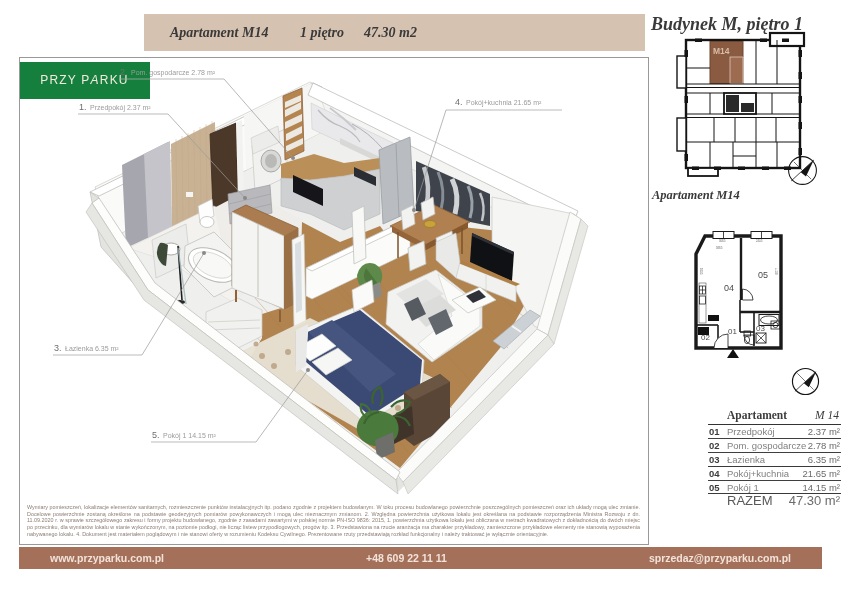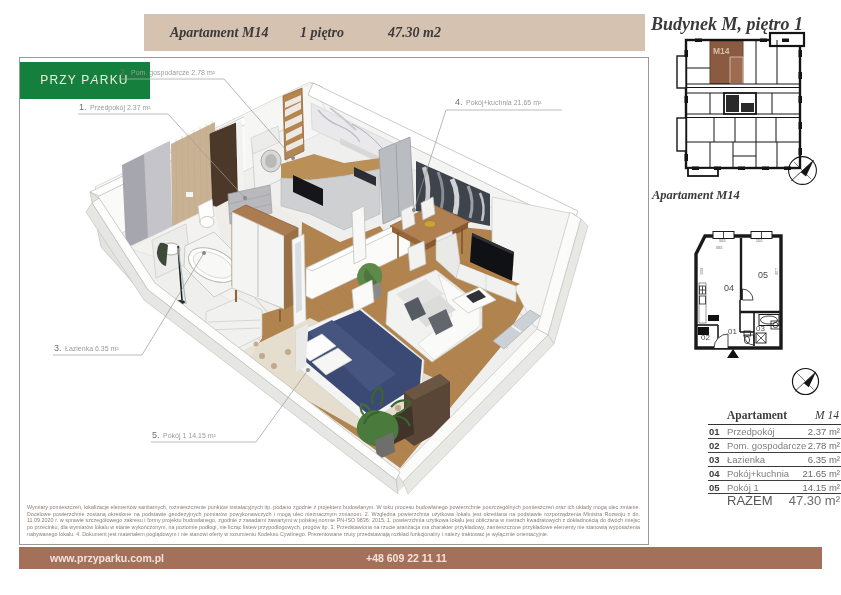--- a/index.html
+++ b/index.html
@@ -11,21 +11,21 @@
 </head>
 <body>
 
 <div class="abs" style="left:19px;top:14px;width:131px;height:37px;background:#15803d;color:#f5e9e0;
      font-size:12px;letter-spacing:1.2px;text-align:center;line-height:37px;margin-top:48px;">PRZY P<i>A</i>RKU</div>
 
 <div class="abs serif" style="left:144px;top:14px;width:501px;height:37px;background:#d6c2b1;color:#3a3a3a;
      font-size:14px;font-weight:bold;font-style:italic;line-height:37px;">
   <span style="position:absolute;left:26px;">Apartament M14</span>
   <span style="position:absolute;left:156px;">1 piętro</span>
-  <span style="position:absolute;left:244px;">47.30 m2</span>
+  <span style="position:absolute;left:220px;">47.30 m2</span>
 </div>
 
 <div class="abs" style="left:19px;top:57px;width:628px;height:486px;border:1px solid #999;"></div>
 
 <svg class="abs" style="left:20px;top:58px;" width="626" height="484" viewBox="20 58 626 484">
 
 <g>
 <polygon points="100,205 315,95 570,218 540,330 400,472 160,295" fill="#efefed"></polygon>
 </g>
 
@@ -608,13 +608,14 @@
   </div>
 </div>
 
 <div class="abs" style="left:27px;top:504px;width:613px;font-size:5.4px;line-height:6.7px;color:#8d7d73;text-align:justify;">
 Wymiary pomieszczeń, lokalizacje elementów sanitarnych, rozmieszczenie punktów instalacyjnych itp. podano zgodnie z projektem budowlanym. W toku procesu budowlanego powierzchnie poszczególnych pomieszczeń oraz ich układy mogą ulec zmianie. Docelowe powierzchnie zostaną określone na podstawie geodezyjnych pomiarów powykonawczych i mogą ulec nieznacznym zmianom. 2. Względna powierzchnia użytkowa lokalu jest określana na podstawie rozporządzenia Ministra Rozwoju z dn. 11.09.2020 r. w sprawie szczegółowego zakresu i formy projektu budowlanego, zgodnie z zasadami zawartymi w polskiej normie PN-ISO 9836: 2015, 1. powierzchnia użytkowa lokalu jest obliczana w metrach kwadratowych z dokładnością do dwóch miejsc po przecinku, dla wymiarów lokalu w stanie wykończonym, na poziomie podłogi, nie licząc listew przypodłogowych, progów itp. 3. Przedstawiona na rzucie aranżacja ma charakter przykładowy, zamieszczone przykładowe elementy nie stanowią wyposażenia nabywanego lokalu. 4. Dokument jest materiałem poglądowym i nie stanowi oferty w rozumieniu Kodeksu Cywilnego. Prezentowane rzuty przedstawiają rozkład funkcjonalny i należy traktować je wyłącznie orientacyjnie.
 </div>
 
 <div class="abs" style="left:19px;top:547px;width:803px;height:22px;background:#a5705a;color:#f2e3da;font-weight:bold;font-size:10.5px;line-height:22px;text-decoration:underline;">
   <span style="position:absolute;left:31px;">www.przyparku.com.pl</span>
   <span style="position:absolute;left:347px;">+48 609 22 11 11</span>
+  <span style="position:absolute;right:31px;">sprzedaz@przyparku.com.pl</span>
 </div>
 
 </body></html>

